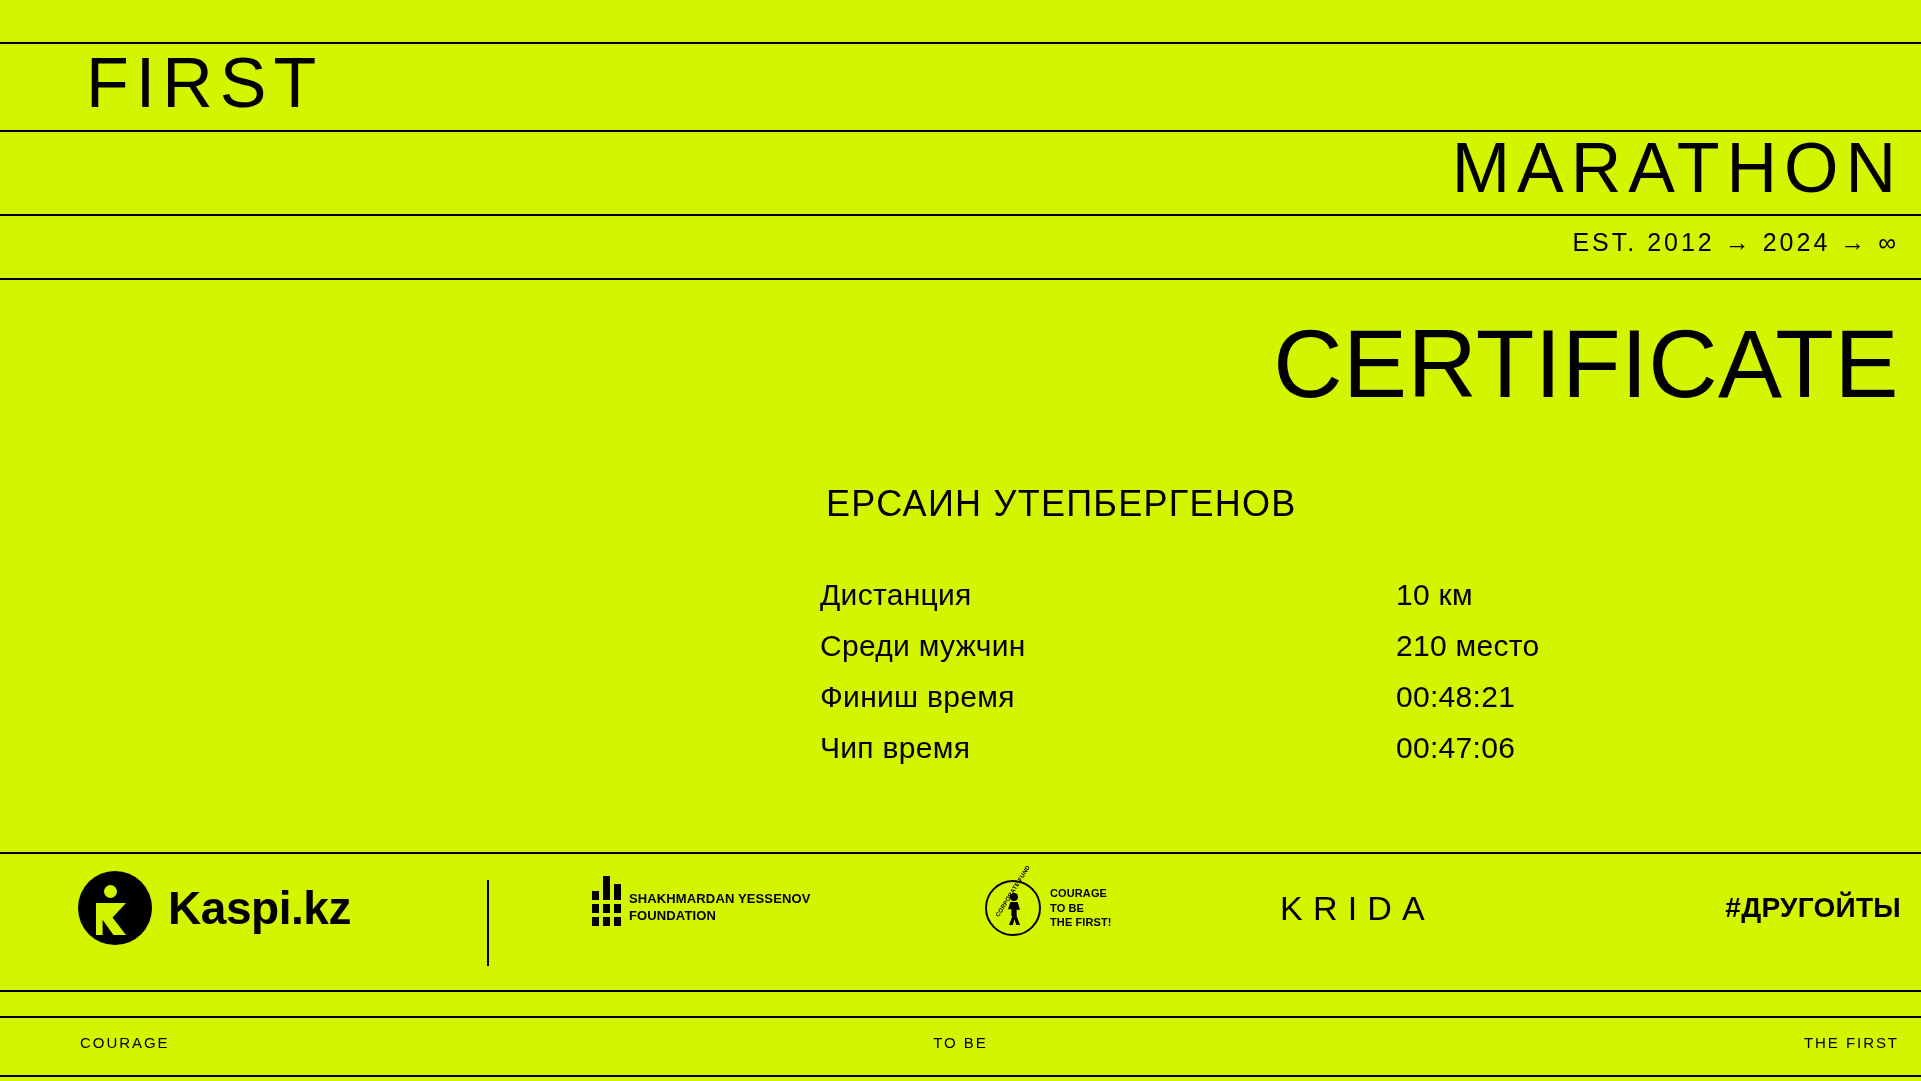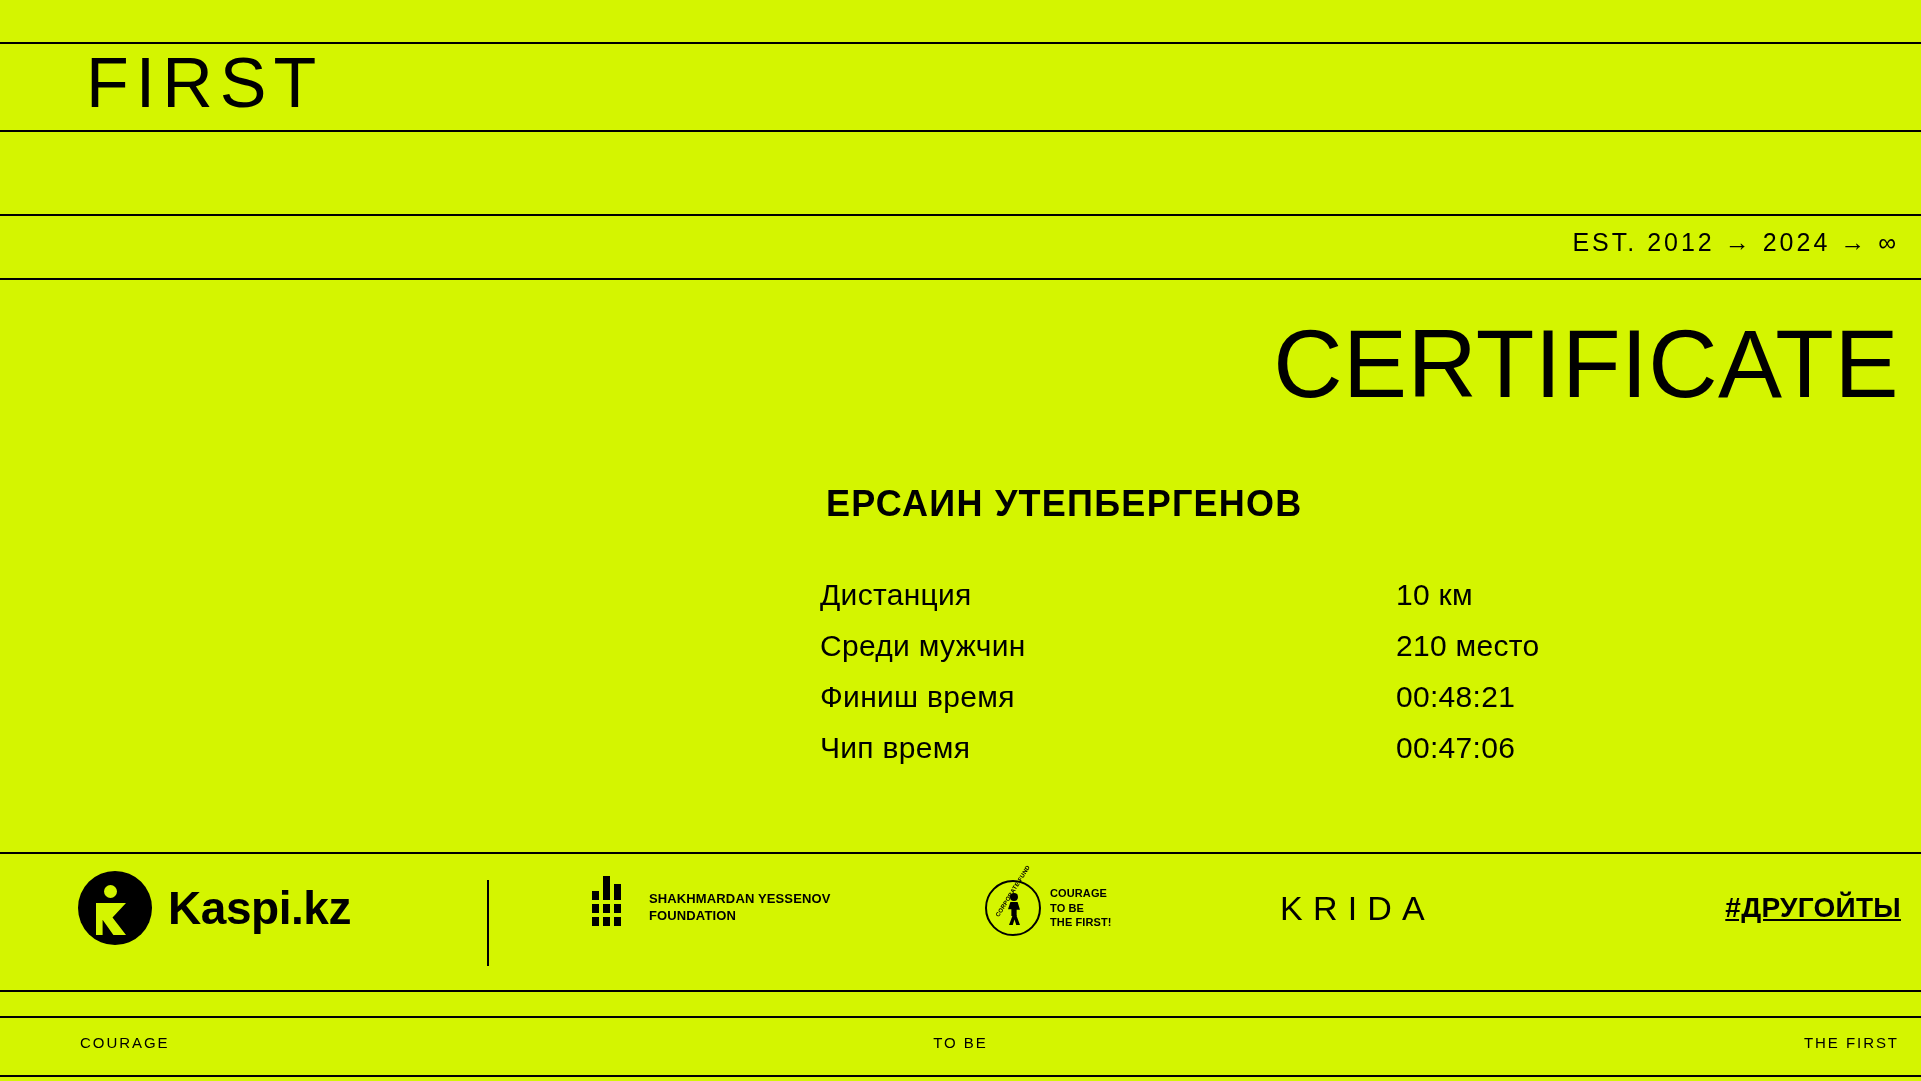--- a/index.html
+++ b/index.html
@@ -77,21 +77,21 @@
     line-height: 1;
     white-space: nowrap;
   }
 
   
   .athlete {
     position: absolute;
     left: 826px;
     top: 483px;
     font-size: 36px;
-    font-weight: bold;
+    font-weight: normal;
     letter-spacing: 0.035em;
     white-space: nowrap;
     text-align: center;
   }
 
   
   .results {
     position: absolute;
     left: 820px;
     top: 578px;
@@ -174,21 +174,21 @@
     width: 2px;
     height: 86px;
     background: #000;
   }
 
   .sp-yessenov {
     position: absolute;
     left: 592px;
     display: flex;
     align-items: center;
-    gap: 28px;
+    gap: 8px;
   }
   .yess-bars {
     display: grid;
     grid-template-columns: repeat(3, 7px);
     grid-template-rows: repeat(3, 9px);
     gap: 4px;
     align-items: end;
   }
   .yess-bars i { display: block; background: #000; width: 7px; height: 9px; }
   .yess-bars i.tall { height: 24px; margin-top: -15px; }
@@ -264,21 +264,20 @@
     white-space: nowrap;
   }
 
   .sp-drugoity {
     position: absolute;
     right: 20px;
     font-size: 28px;
     font-weight: bold;
     letter-spacing: 0.01em;
     white-space: nowrap;
-    text-decoration: underline;
   }
 
   
   .footer {
     position: absolute;
     left: 0;
     top: 1034px;
     width: 100%;
     height: 24px;
   }
@@ -296,20 +295,21 @@
 <body>
 
 <div class="cert">
 
   <div class="hline l1"></div>
   <div class="hline l2"></div>
   <div class="hline l3"></div>
   <div class="hline l4"></div>
 
   <div class="header-word almaty">FIRST</div>
+  <div class="header-word marathon">MARATHON</div>
   <div class="est">EST. 2012 → 2024 → ∞</div>
 
   <div class="title">CERTIFICATE</div>
 
   <div class="athlete">ЕРСАИН УТЕПБЕРГЕНОВ</div>
 
   <div class="results">
     <div class="res-row">
       <div class="res-label">Дистанция</div>
       <div class="res-value">10 км</div>

